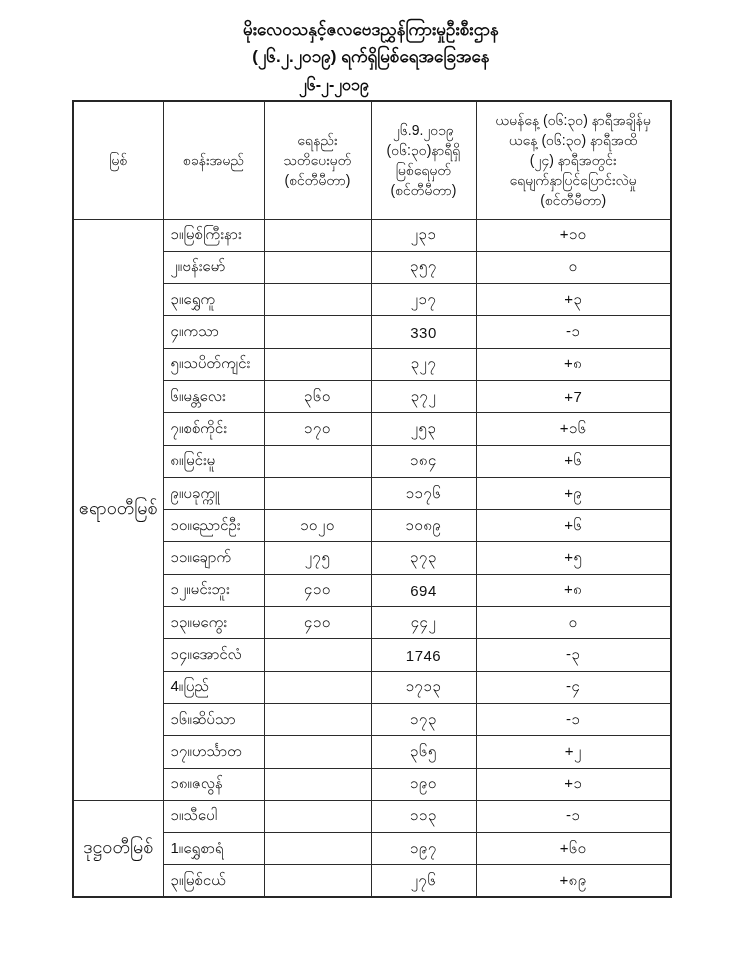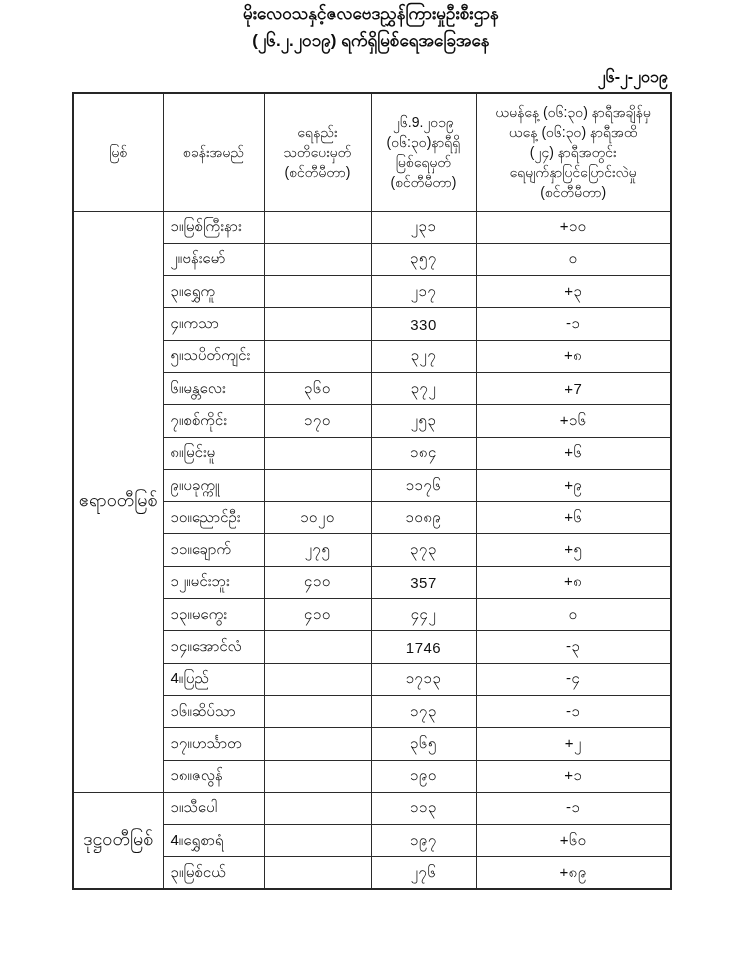--- a/index.html
+++ b/index.html
@@ -5,34 +5,34 @@
   * { margin: 0; padding: 0; box-sizing: border-box; }
   html, body { background: #ffffff; }
   body {
     width: 742px;
     height: 960px;
     font-family: "Liberation Sans", sans-serif;
     color: #111111;
     position: relative;
     overflow: hidden;
   }
-  .page { width: 742px; height: 960px; }
+  .page { width: 742px; height: 960px; padding-top: 16px; }
 
   .title-block { text-align: center; }
   .title-line {
     font-size: 17px;
     font-weight: bold;
     line-height: 27px;
     color: #0d0d0d;
   }
 
   .date-row {
     width: 670px;            
-    text-align: right;
-    margin: 12px 0 2px 0;
+    text-align: center;
+    margin: 4px 0 2px 0;
     padding-right: 2px;
   }
   .report-date {
     font-size: 16px;
     font-weight: bold;
     color: #0d0d0d;
   }
 
   table.river-table {
     margin-left: 72px;
@@ -181,21 +181,21 @@
   </tr>
         <tr>
     <td class="station">၁၁။ချောက်</td>
     <td class="num">၂၇၅</td>
     <td class="num">၃၇၃</td>
     <td class="num">+၅</td>
   </tr>
         <tr>
     <td class="station">၁၂။မင်းဘူး</td>
     <td class="num">၄၁၀</td>
-    <td class="num">357</td>
+    <td class="num">694</td>
     <td class="num">+၈</td>
   </tr>
         <tr>
     <td class="station">၁၃။မကွေး</td>
     <td class="num">၄၁၀</td>
     <td class="num">၄၄၂</td>
     <td class="num">၀</td>
   </tr>
         <tr>
     <td class="station">၁၄။အောင်လံ</td>
@@ -228,21 +228,21 @@
     <td class="num">+၁</td>
   </tr>
         <tr>
     <td class="river-cell" rowspan="3">ဒုဋ္ဌဝတီမြစ်</td>
           <td class="station">၁။သီပေါ</td>
     <td class="num"></td>
     <td class="num">၁၁၃</td>
     <td class="num">-၁</td>
   </tr>
         <tr>
-    <td class="station">4။ရွှေစာရံ</td>
+    <td class="station">1။ရွှေစာရံ</td>
     <td class="num"></td>
     <td class="num">၁၉၇</td>
     <td class="num">+၆၀</td>
   </tr>
         <tr>
     <td class="station">၃။မြစ်ငယ်</td>
     <td class="num"></td>
     <td class="num">၂၇၆</td>
     <td class="num">+၈၉</td>
   </tr>

